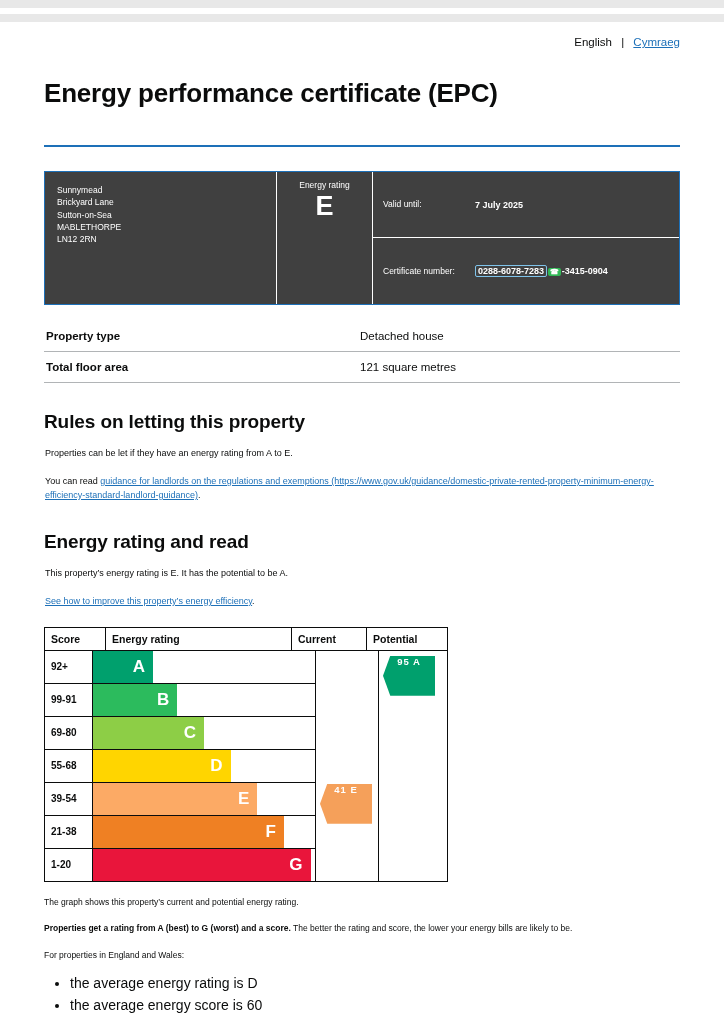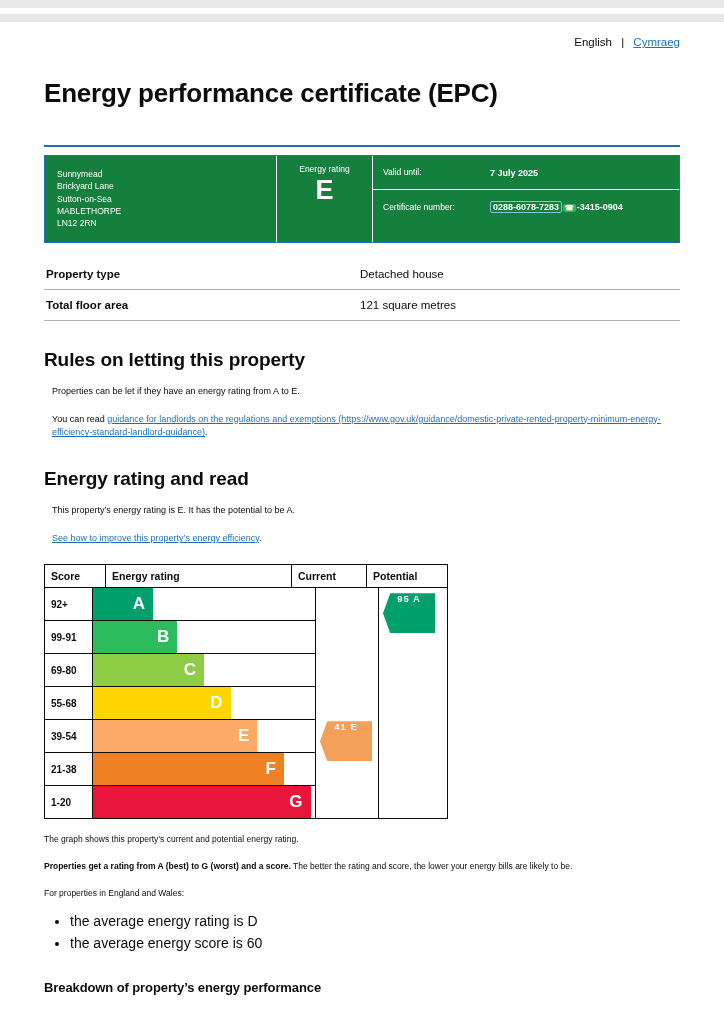--- a/index.html
+++ b/index.html
@@ -50,22 +50,22 @@
     margin: 30px 0 0 0;
     letter-spacing: -0.2px;
   }
   .rule-blue {
     border-bottom: 2px solid #1d70b8;
     margin-top: 36px;
   }
   
   .summary {
     display: flex;
-    margin-top: 8px;
-    background: #15803d;
+    margin-top: 24px;
+    background: #404040;
     color: #ffffff;
     border: 1px solid #1d70b8;
   }
   .summary .addr {
     flex: 0 0 232px;
     padding: 12px 10px 12px 12px;
     font-size: 8.5px;
     line-height: 1.45;
     border-right: 1px solid #ffffff;
     box-sizing: border-box;
@@ -87,25 +87,24 @@
     line-height: 1.05;
   }
   .summary .right {
     flex: 1 1 auto;
     display: flex;
     flex-direction: column;
   }
   .summary .right .row {
     display: flex;
     align-items: center;
-    padding: 11px 10px;
+    padding: 27px 10px;
     font-size: 8.5px;
     min-height: 22px;
     box-sizing: border-box;
-    gap: 15px;
   }
   .summary .right .row.first {
     border-bottom: 1px solid #ffffff;
   }
   .summary .right .row .k {
     flex: 0 0 92px;
     line-height: 1.3;
   }
   .summary .right .row .v {
     font-weight: bold;
@@ -145,21 +144,21 @@
   }
   h2 {
     font-size: 19px;
     font-weight: bold;
     margin: 28px 0 0 0;
     letter-spacing: -0.1px;
   }
   p.body {
     font-size: 9px;
     line-height: 1.55;
-    margin: 14px 0 0 8px;
+    margin: 14px 0 0 1px;
   }
   a.inline {
     color: #1d70b8;
     text-decoration: underline;
   }
   
   .graph {
     margin-top: 18px;
     width: 404px;
     border: 1px solid #0b0c0c;

